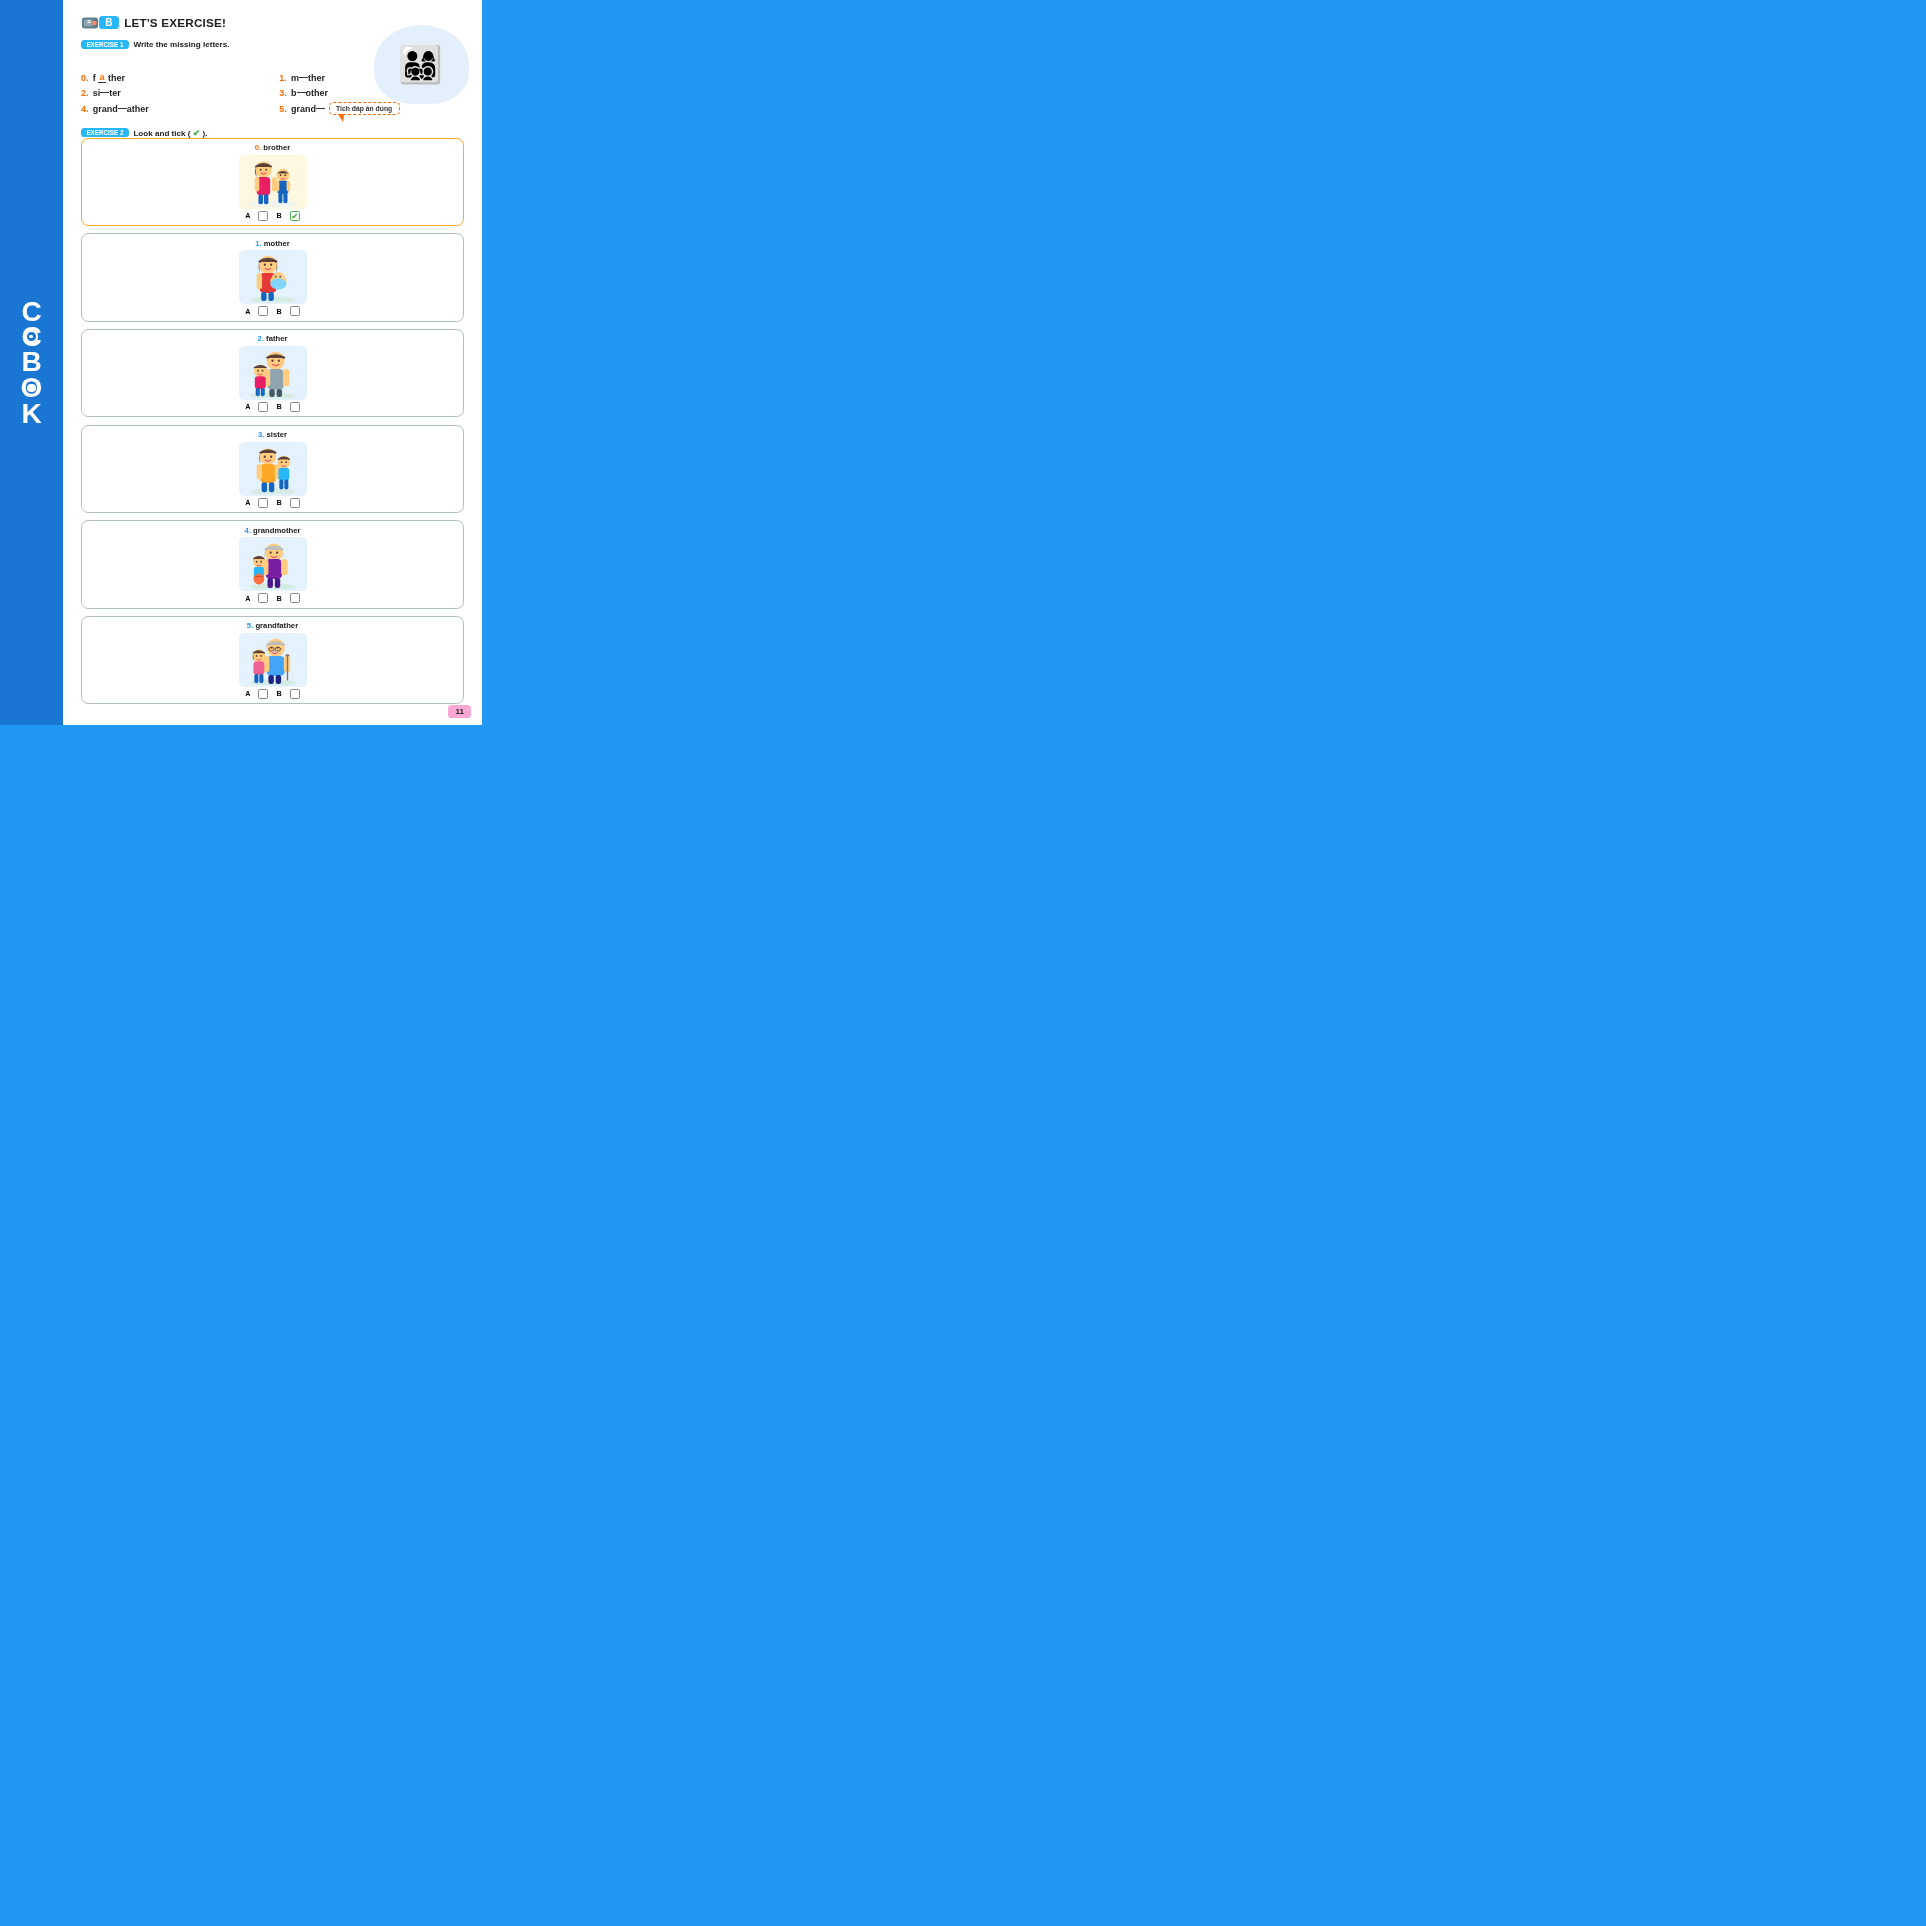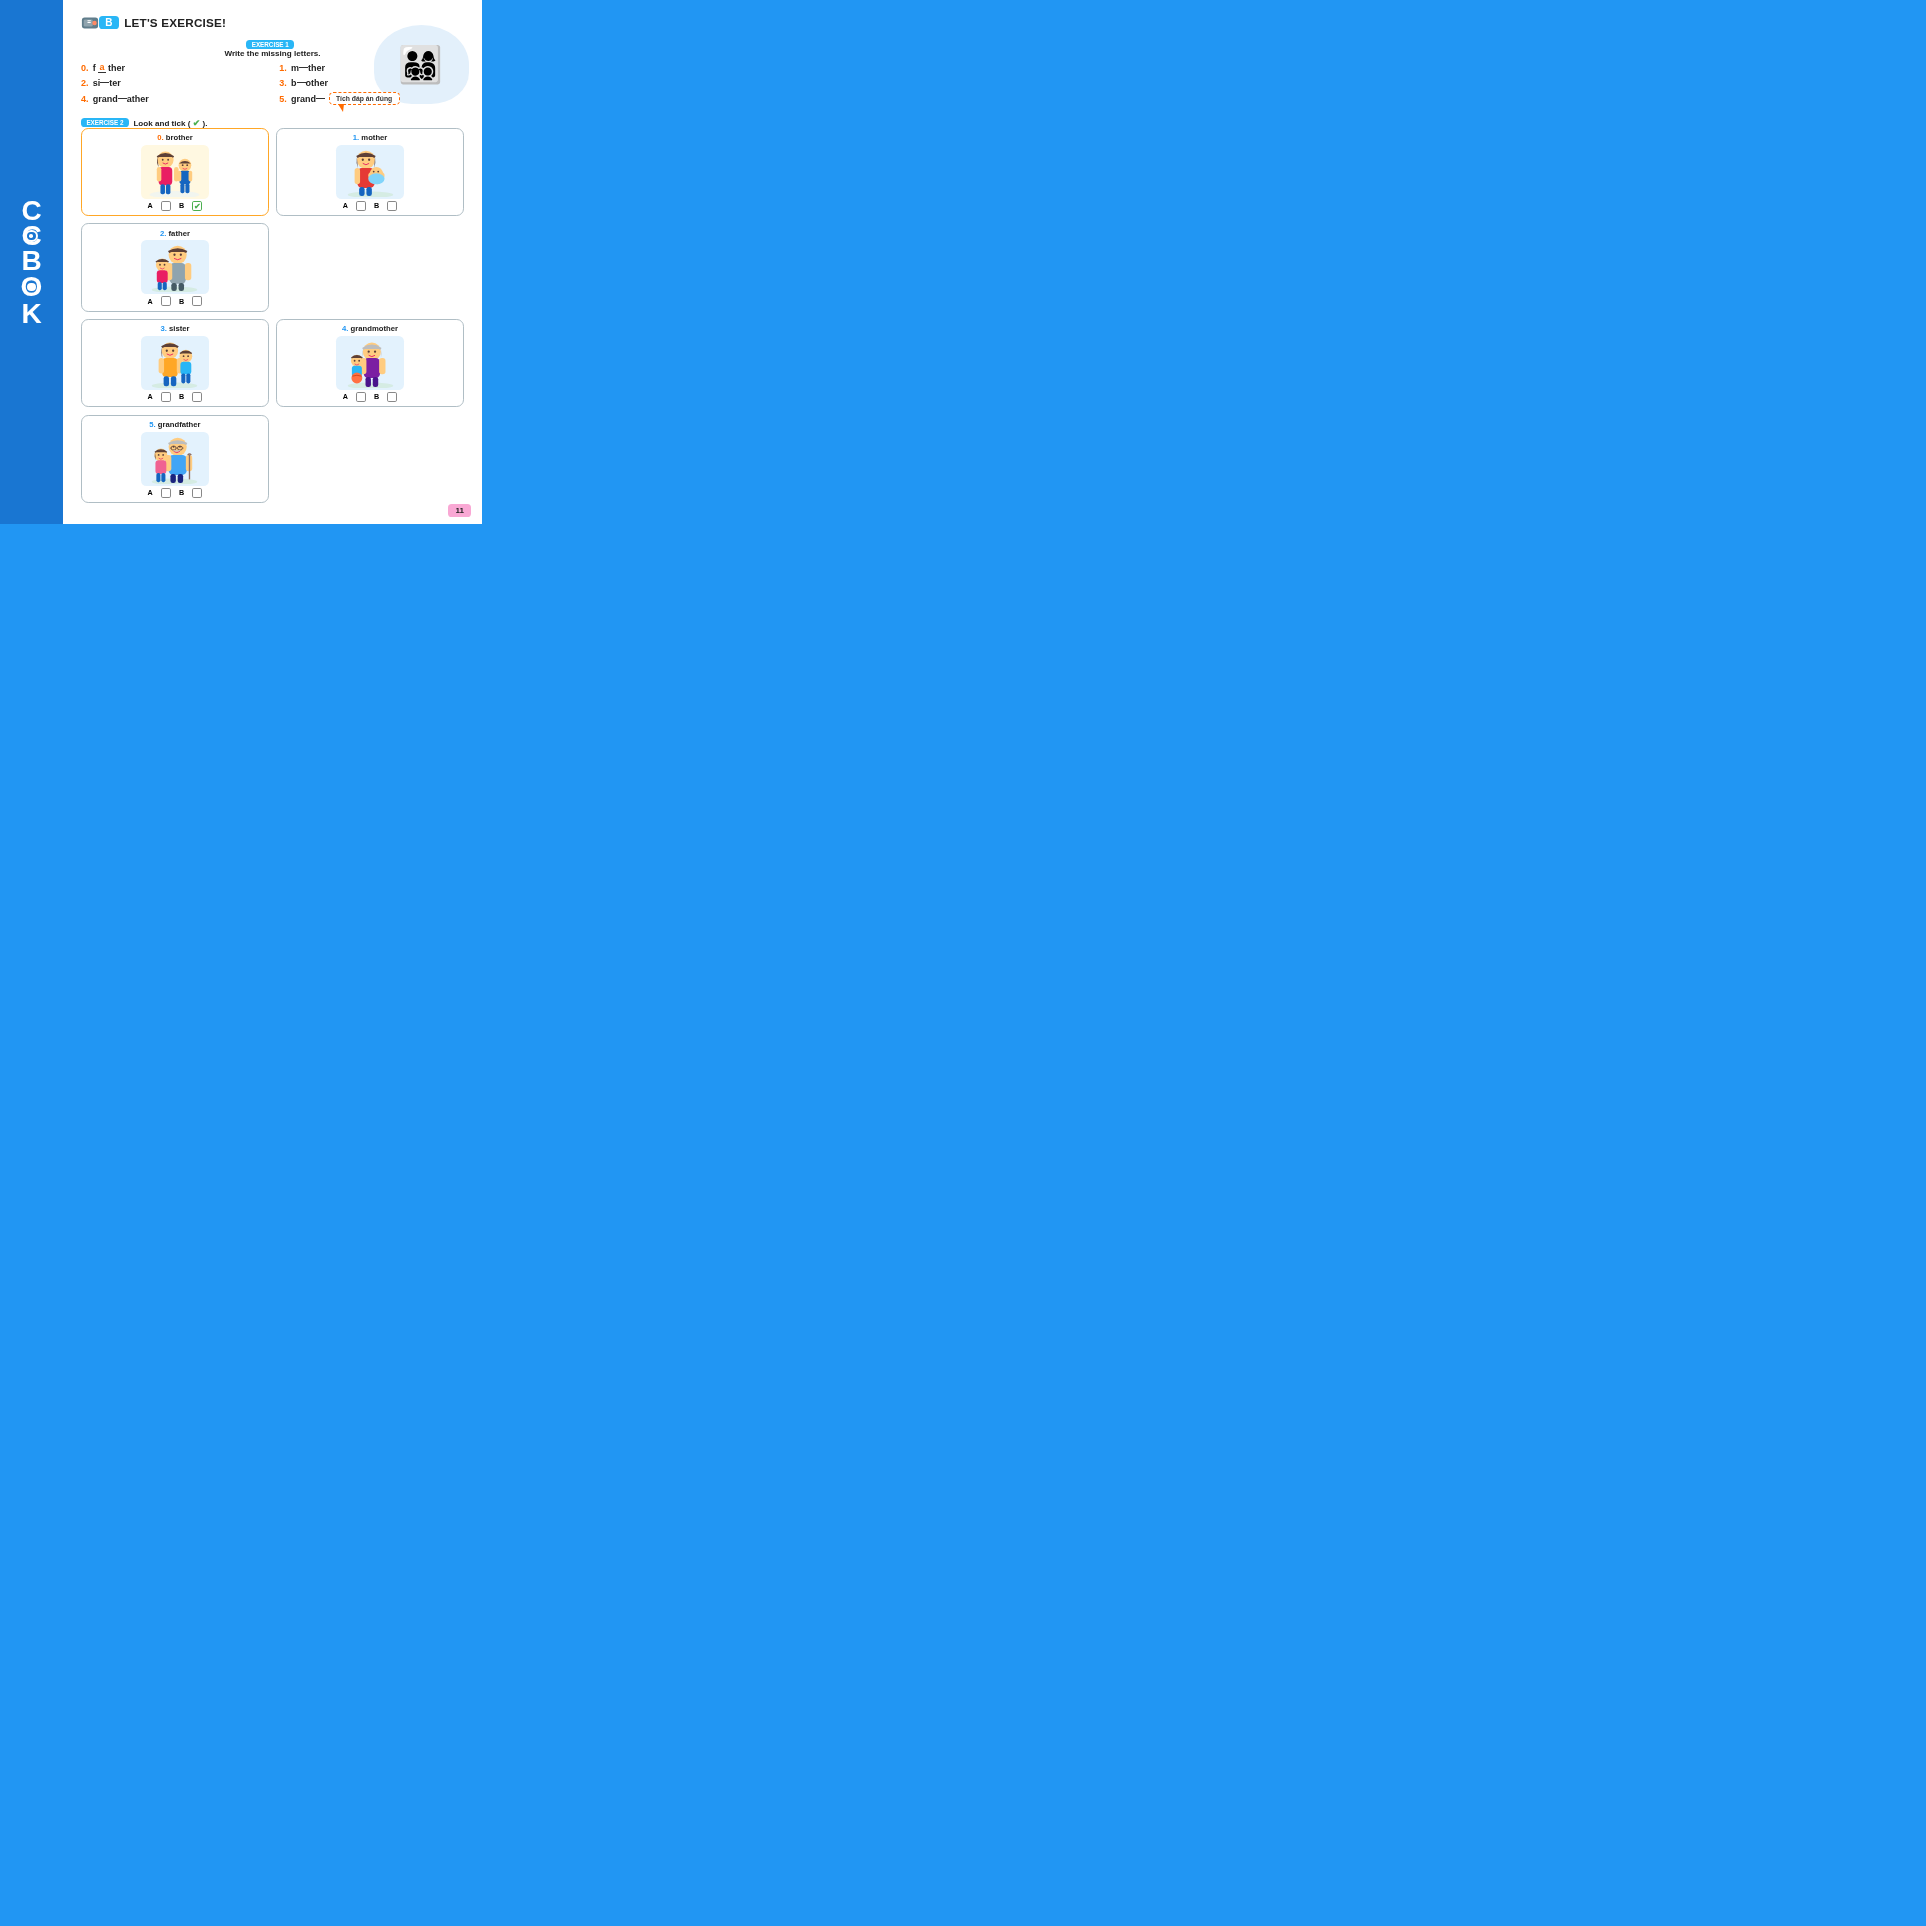--- a/index.html
+++ b/index.html
@@ -59,23 +59,22 @@
       padding: 1.4px 5.4px;
       margin-right: 4.5px;
     }
     .exercise-label {
       font-size: 8.1px;
       font-weight: 700;
       color: #222;
     }
     .exercise-row {
       display: flex;
-      align-items: center;
-      margin-bottom: 4px;
-      flex-direction: column;
+      align-items: flex-end;
+      margin-bottom: 23px;
     }
     .fill-grid {
       display: grid;
       grid-template-columns: 1fr 1fr;
       gap: 4.5px 13.5px;
       margin-bottom: 6.3px;
       margin-top: 2.7px;
     }
     .fill-item {
       font-size: 9px;
@@ -90,21 +89,21 @@
       margin-right: 1.8px;
     }
     .exercise2-row {
       display: flex;
       align-items: center;
       margin-top: 8.1px;
       margin-bottom: 0;
     }
     .cards-grid {
       display: grid;
-      grid-template-columns: 1fr 1fr;
+      grid-template-columns: 1fr;
       gap: 7.2px;
       margin-bottom: 7.2px;
     }
     .card {
       border: 1.1px solid #B0BEC5;
       border-radius: 7.2px;
       padding: 4.5px;
       background: white;
       display: flex;
       flex-direction: column;

